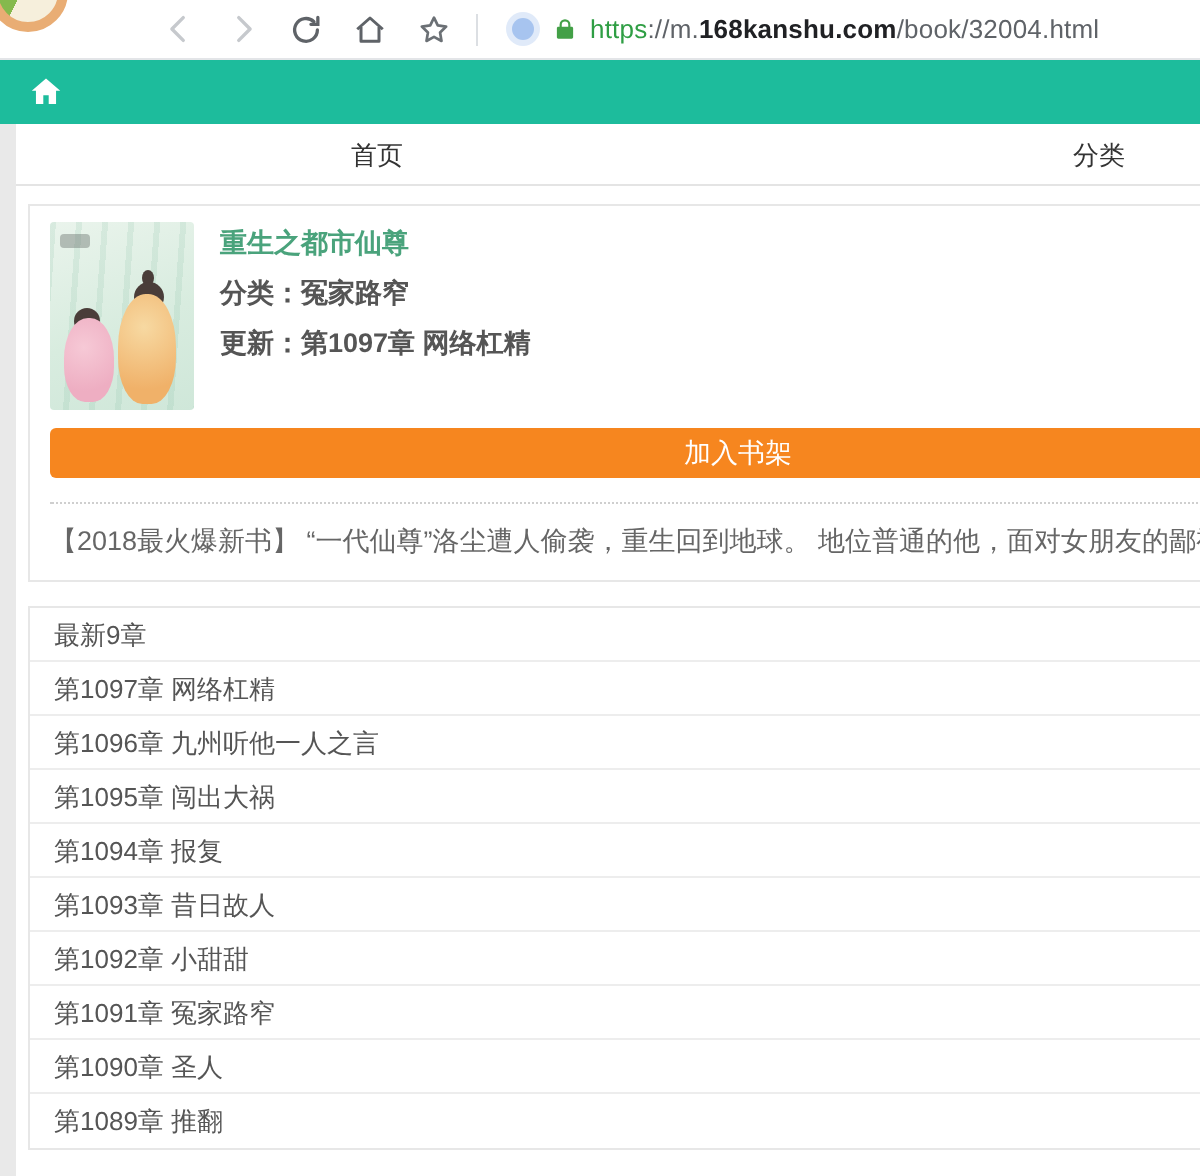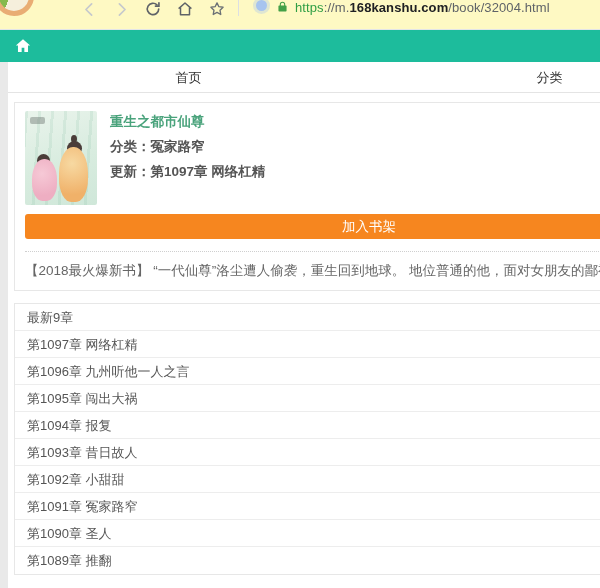--- a/index.html
+++ b/index.html
@@ -1,21 +1,21 @@
 <!DOCTYPE html>
 <html><head>
 <meta charset="utf-8">
 <style>
   * { margin:0; padding:0; box-sizing:border-box; }
   html,body { width:600px; height:588px; overflow:hidden; background:#e9e9e9;
               font-family:"Liberation Sans","DejaVu Sans",sans-serif; }
 
   
-  .browser-bar { position:relative; height:30px; background:#fef9c3; display:flex;
-                 align-items:flex-start; overflow:hidden; border-bottom:1px solid #e3e5e8; }
+  .browser-bar { position:relative; height:30px; background:#ffffff; display:flex;
+                 align-items:center; overflow:hidden; border-bottom:1px solid #e3e5e8; }
   .avatar { position:absolute; left:-6px; top:-24px; width:40px; height:40px; border-radius:50%;
             border:5px solid #e9ad74; background:linear-gradient(115deg,#85b94d 42%,#f6efdc 42%); }
   .nav-btns { display:flex; align-items:center; gap:14px; margin-left:80px; }
   .tb-icon { width:18px; height:18px; display:flex; align-items:center; justify-content:center; }
   .sep { width:1px; height:16px; background:#dcdfe3; margin:0 12px; }
   .dot { width:11px; height:11px; border-radius:50%; background:#a7c4ef;
          box-shadow:0 0 0 3px rgba(167,196,239,.35); margin:0 9px 0 5px; }
   .lockwrap { margin-right:6px; display:flex; align-items:center; }
   .url { font-size:13px; color:#5f6368; white-space:nowrap; letter-spacing:.1px; }
   .url .scheme { color:#2f9e44; }

